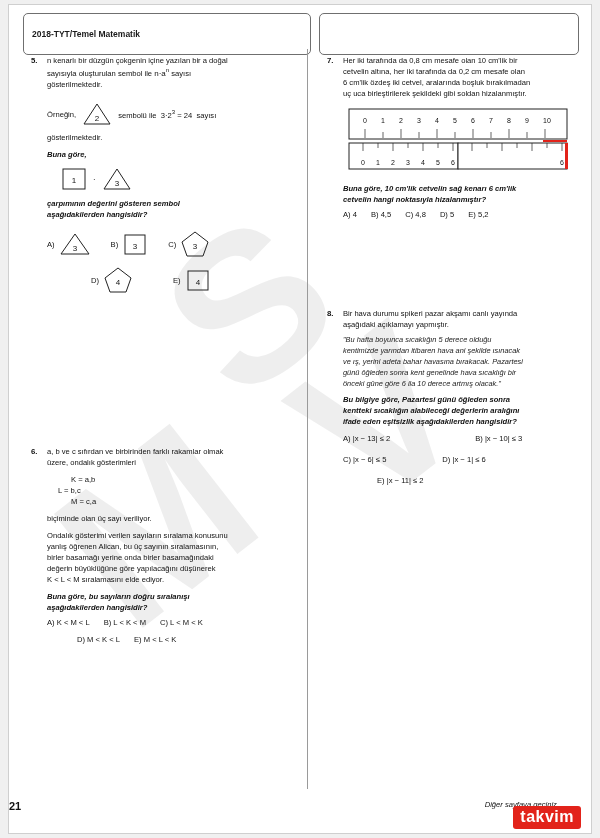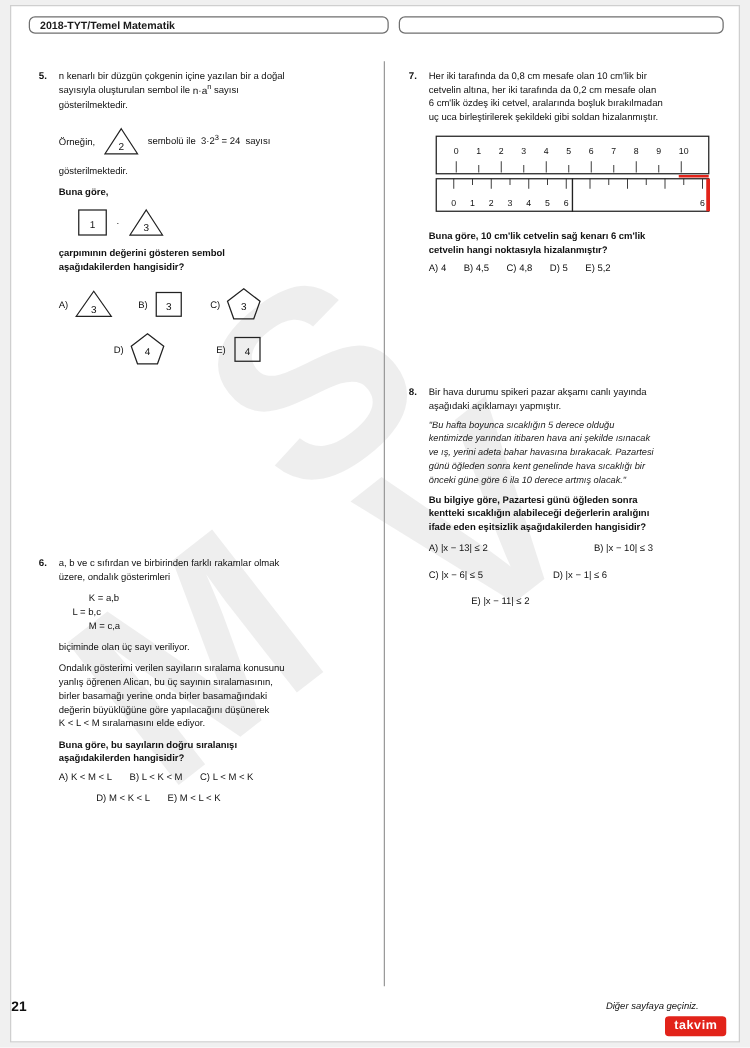--- a/index.html
+++ b/index.html
@@ -10,21 +10,21 @@
     position:relative;
     overflow:hidden;
   }
   .page{
     position:absolute;left:8px;top:4px;width:584px;height:830px;
     background:#ffffff;
     border:1px solid #cfcfcf;
     box-sizing:border-box;
   }
   .hdr-row{
-    position:absolute;left:14px;top:8px;width:556px;height:14px;
+    position:absolute;left:14px;top:8px;width:556px;height:42px;
     display:flex;gap:8px;
   }
   .hdr-left{
     flex:0 0 278px;border:1px solid #6f6f6f;border-radius:5px;
     display:flex;align-items:center;padding-left:8px;
     font-size:8.5px;font-weight:bold;color:#1a1a1a;
   }
   .hdr-right{
     flex:1;border:1px solid #6f6f6f;border-radius:5px;
   }
@@ -36,21 +36,21 @@
     font-size:7.6px;line-height:1.45;color:#111;
   }
   .colL{left:22px;}
   .colR{left:318px;}
 
   .q{position:relative;margin-bottom:6px;}
   .qnum{
     position:absolute;left:0;top:0;font-weight:bold;font-size:7.8px;
   }
   .qbody{margin-left:16px;}
-  .b{font-weight:bold;}
+  .b{font-weight:bold;font-style:italic;}
   .sp{height:6px;}
 
   
   .shape-row{display:flex;align-items:center;gap:6px;margin:6px 0;}
   svg{display:block;}
   .opt-row{display:flex;align-items:center;gap:4px;}
   .opt-lab{font-size:7.6px;}
   .answers{margin-top:4px;}
   .ansline{display:flex;gap:14px;font-size:7.6px;margin:2px 0;}
   .ansline span{white-space:nowrap;}
@@ -66,21 +66,21 @@
   
   .pagenum{
     position:absolute;left:0;right:0;top:795px;
     font-size:11px;font-weight:bold;color:#111;
   }
   .footnote{
     position:absolute;right:32px;top:795px;font-size:7.6px;font-style:italic;color:#111;
   }
   .logo{
     position:absolute;right:10px;bottom:4px;
-    background:#e2231a;color:#fff;font-weight:bold;font-size:10px;
+    background:#e2231a;color:#fff;font-weight:bold;font-size:16px;
     padding:2px 7px 3px 7px;border-radius:3px;letter-spacing:.5px;
   }
   
   .wm{
     position:absolute;left:0;top:0;width:584px;height:830px;pointer-events:none;
     overflow:hidden;
   }
   .wm span{
     position:absolute;
     font-size:210px;font-weight:bold;color:rgba(120,120,120,0.13);

